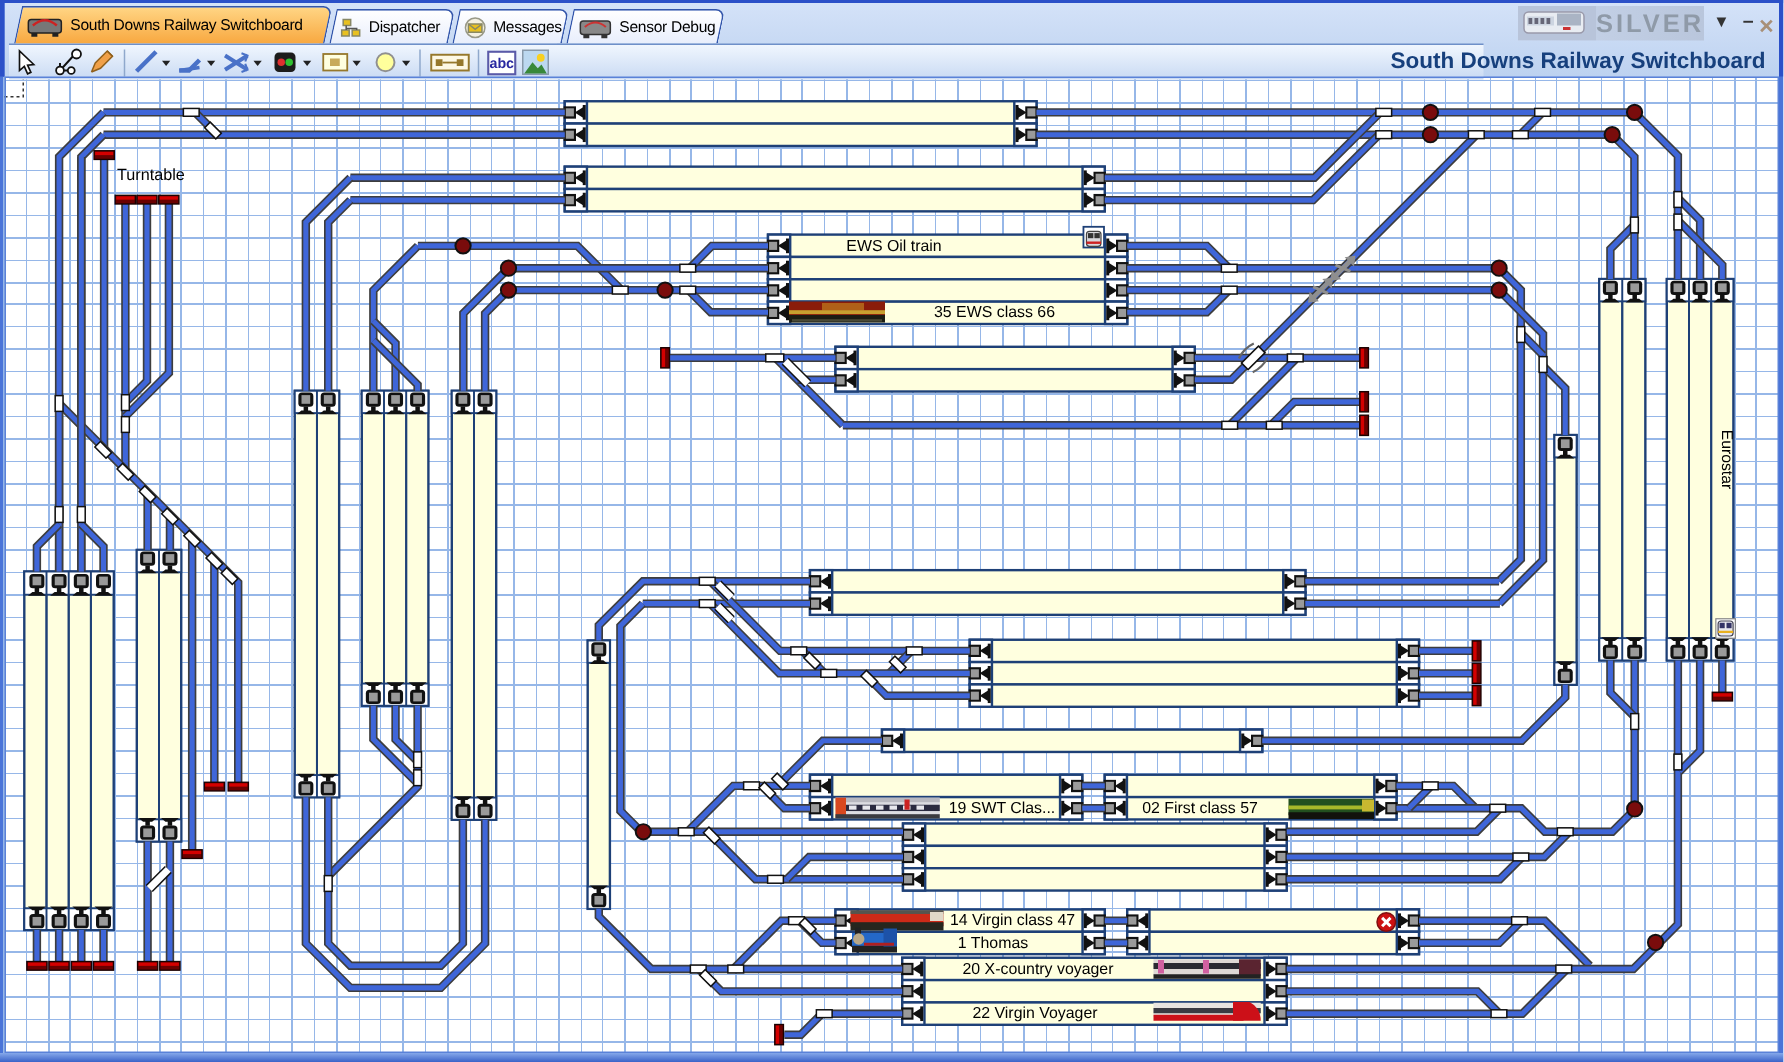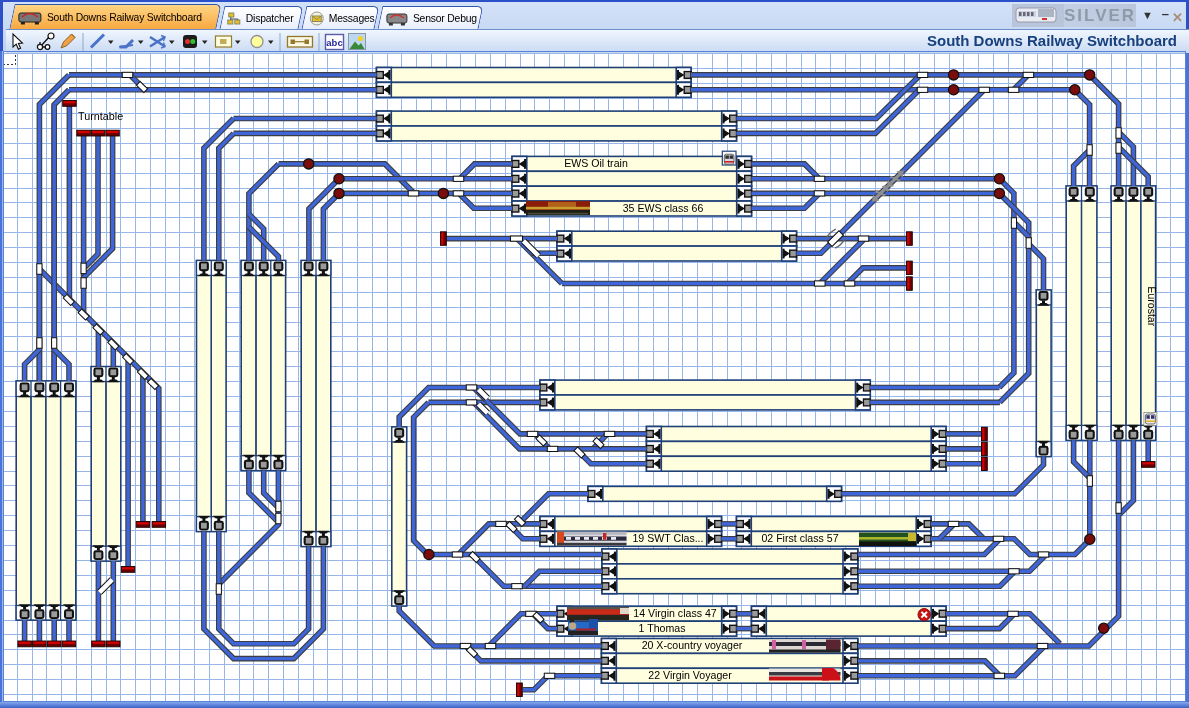--- a/index.html
+++ b/index.html
@@ -5,21 +5,21 @@
 #page { position:relative; width:1189px; height:708px; background:#4a74d8; overflow:hidden; }
 #chrome { position:absolute; left:0; top:0; width:1189px; height:51px;
   background:linear-gradient(#d4e2f8,#bdd2f0); border-top:2px solid #2b50c8;
   border-left:3px solid #2b50c8; border-right:3px solid #2b50c8; }
 #tabs { position:absolute; left:3px; top:2px; height:25px; width:1183px; }
 .tab { position:absolute; top:2px; height:23px; border:1px solid #3355aa; border-bottom:none;
   border-radius:0 6px 0 0; background:linear-gradient(#ffffff,#e8eefc); display:flex; align-items:center;
   font-size:10.4px; color:#000; padding:0 4px; letter-spacing:-0.2px; transform:skewX(-12deg); overflow:hidden; }
 .tab>div { transform:skewX(12deg); display:flex; align-items:center; gap:4px; white-space:nowrap; }
 .tab.active { background:linear-gradient(#ffd584,#f8a840); top:0px; height:25px; z-index:5; }
-#toolbar { position:absolute; left:3px; top:27px; width:1183px; height:24px;
+#toolbar { position:absolute; left:3px; top:27px; width:983px; height:24px;
   background:linear-gradient(#f0f6fe,#c9daf3); border-top:1px solid #6e8fc8; }
 #title { position:absolute; right:9px; top:30px; font-size:15px; font-weight:bold; color:#17407d; }
 #bottom { position:absolute; left:0; bottom:0; width:1189px; height:6px; background:linear-gradient(#85a8ea,#3a62c8); }
 #canvas-border { position:absolute; left:3px; top:51px; width:1183px; height:651px; border:1px solid #5a82d8; pointer-events:none; }
 #silver { position:absolute; right:50px; top:2px; width:124px; height:23px; display:flex; align-items:center;
   background:linear-gradient(90deg,#c9d6ec,#b9c6dc); }
 #silver span { font-size:17px; font-weight:bold; color:#8f9aa8; letter-spacing:2px; }
 .winbtn { position:absolute; top:8px; font-size:13px; color:#333; font-weight:bold; }
 #cv { position:absolute; left:0; top:0; }
 #cv text { font-family:"Liberation Sans",sans-serif; }

